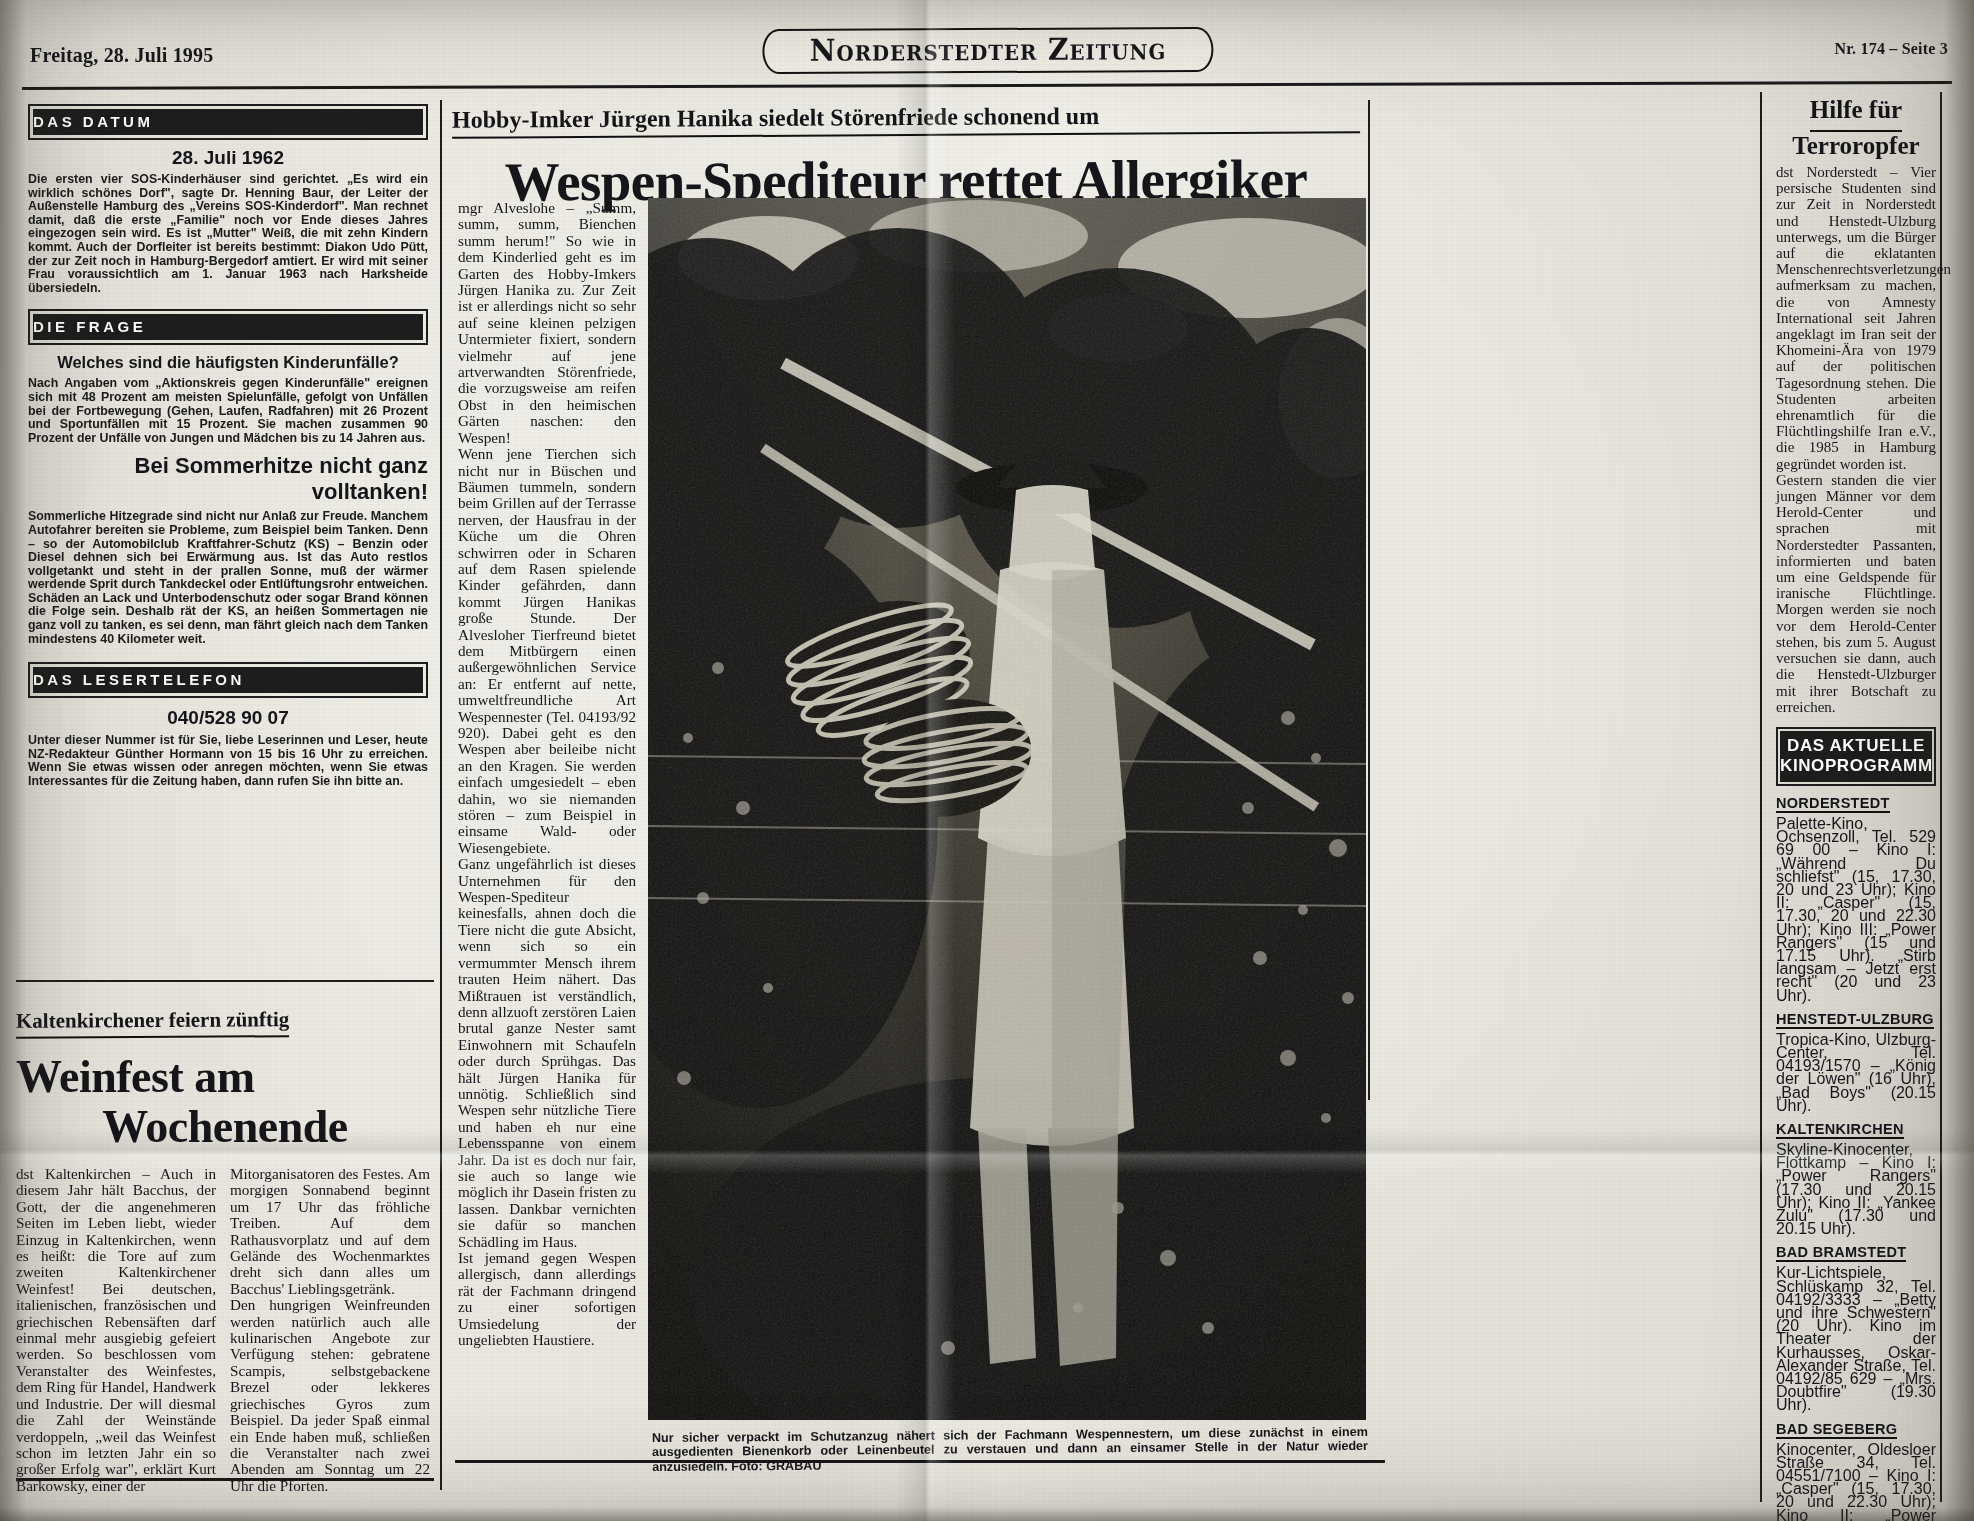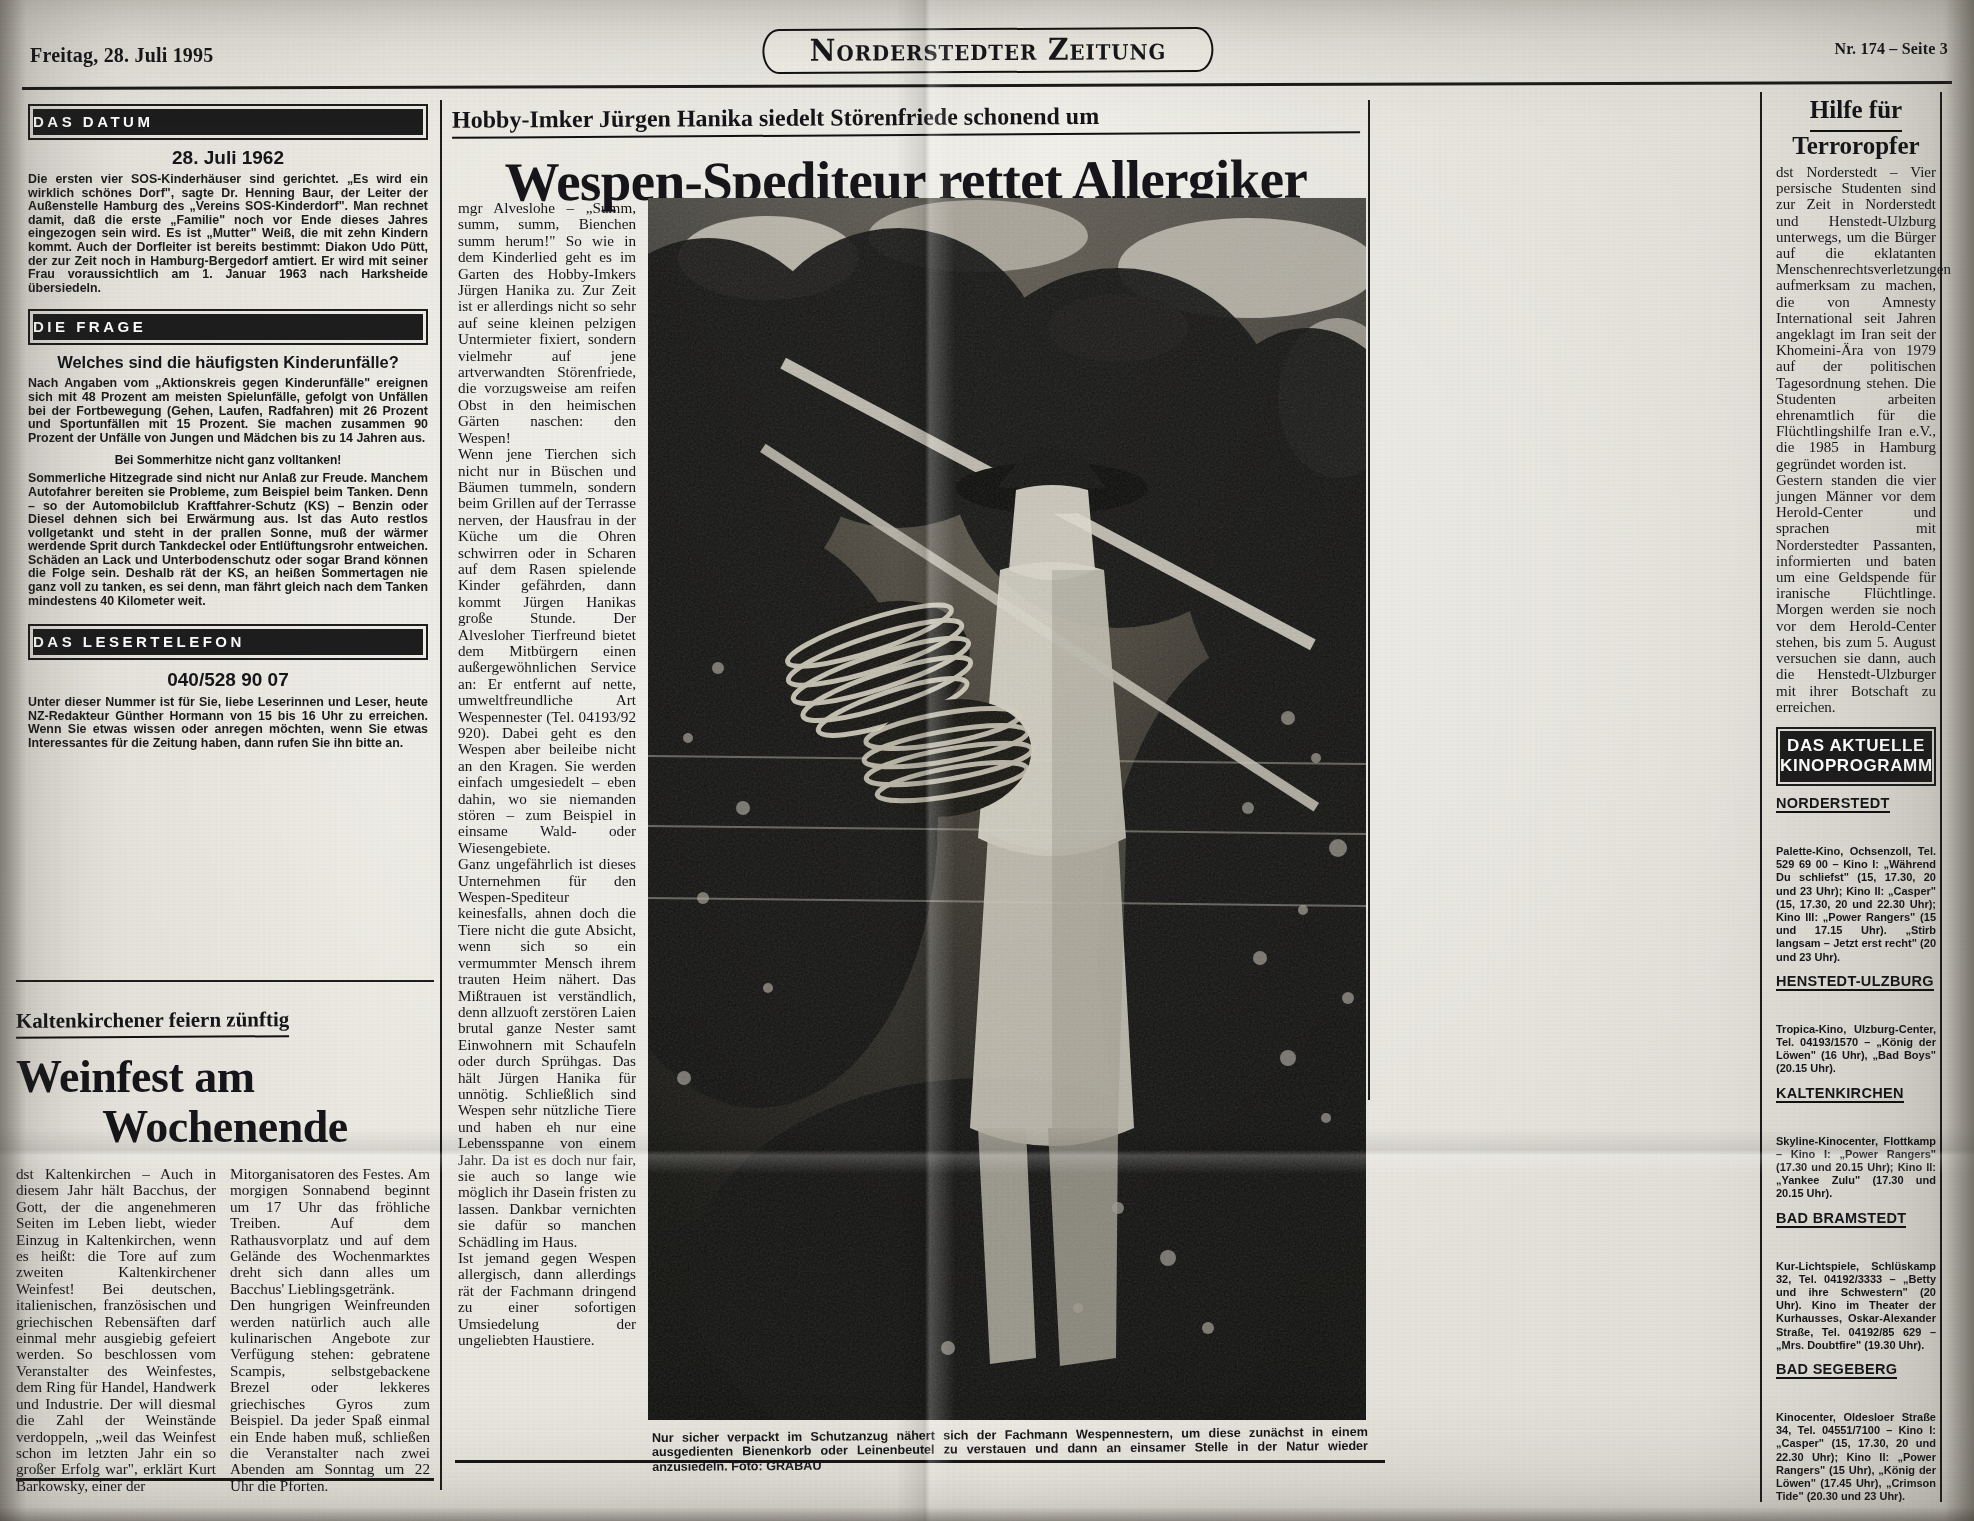--- a/index.html
+++ b/index.html
@@ -60,21 +60,21 @@
 
   
   .rail-head{font-weight:bold;font-size:25px;line-height:27px;text-align:center;}
   .rail-head .u{border-bottom:2.5px solid #111;display:inline-block;padding-bottom:7px;}
   .rail-col{font-family:"Liberation Serif",serif;font-size:15px;line-height:16.2px;text-align:justify;
      -webkit-hyphens:auto;hyphens:auto;}
   .kino-title{background:#1d1d1d;color:#fff;font-family:"Liberation Sans",sans-serif;font-weight:bold;
      font-size:17px;text-align:center;line-height:20px;padding:5px 0 6px;letter-spacing:.6px;}
   .town{font-family:Liberation Sans, sans-serif;font-weight:bold;font-size:14.5px;
      border-bottom:2px solid #111;display:inline-block;margin:9px 0 4px;letter-spacing:.3px;}
-  .kino-body{font-family:"Liberation Sans",sans-serif;font-size:11px;line-height:13.2px;text-align:justify;font-weight:700;margin-top:28px;}
+  .kino-body{font-family:"Liberation Sans",sans-serif;font-size:16px;line-height:13.2px;text-align:justify;font-weight:400;}
 
   .vrule{position:absolute;width:2px;background:#1d1d1d;}
   .hrule{position:absolute;height:2px;background:#1d1d1d;}
   .thickrule{position:absolute;height:3px;background:#151515;}
   .bottomcut{position:absolute;left:0;right:0;bottom:0;height:14px;background:linear-gradient(180deg,rgba(0,0,0,0),rgba(40,36,30,.35));}
 </style>
 </head>
 <body>
 
 <div class="page">
@@ -95,21 +95,21 @@
     </div>
     <div class="center-b" style="font-size:19px;margin:7px 0 4px;">28. Juli 1962</div>
     <div class="body-s">Die ersten vier SOS-Kinderhäuser sind gerichtet. „Es wird ein wirklich schönes Dorf", sagte Dr. Henning Baur, der Leiter der Außenstelle Hamburg des „Vereins SOS-Kinderdorf". Man rechnet damit, daß die erste „Familie" noch vor Ende dieses Jahres eingezogen sein wird. Es ist „Mutter" Weiß, die mit zehn Kindern kommt. Auch der Dorfleiter ist bereits bestimmt: Diakon Udo Pütt, der zur Zeit noch in Hamburg-Bergedorf amtiert. Er wird mit seiner Frau voraussichtlich am 1. Januar 1963 nach Harksheide übersiedeln.</div>
 
     <div class="boxwrap" style="margin-top:14px;">
       <div class="blackbar">DIE FRAGE</div>
     </div>
     <div class="center-b" style="font-size:16.5px;margin:8px 0 5px;">Welches sind die häufigsten Kinderunfälle?</div>
     <div class="body-s">Nach Angaben vom „Aktionskreis gegen Kinderunfälle" ereignen sich mit 48 Prozent am meisten Spielunfälle, gefolgt von Unfällen bei der Fortbewegung (Gehen, Laufen, Radfahren) mit 26 Prozent und Sportunfällen mit 15 Prozent. Sie machen zusammen 90 Prozent der Unfälle von Jungen und Mädchen bis zu 14 Jahren aus.</div>
 
-    <div class="center-b" style="font-size:12px;margin:8px 0 5px;">Bei Sommerhitze nicht ganz volltanken!</div>
+    <div class="center-b" style="font-size:22px;margin:8px 0 5px;text-align:right;">Bei Sommerhitze nicht ganz volltanken!</div>
     <div class="body-s">Sommerliche Hitzegrade sind nicht nur Anlaß zur Freude. Manchem Autofahrer bereiten sie Probleme, zum Beispiel beim Tanken. Denn – so der Automobilclub Kraftfahrer-Schutz (KS) – Benzin oder Diesel dehnen sich bei Erwärmung aus. Ist das Auto restlos vollgetankt und steht in der prallen Sonne, muß der wärmer werdende Sprit durch Tankdeckel oder Entlüftungsrohr entweichen. Schäden an Lack und Unterbodenschutz oder sogar Brand können die Folge sein. Deshalb rät der KS, an heißen Sommertagen nie ganz voll zu tanken, es sei denn, man fährt gleich nach dem Tanken mindestens 40 Kilometer weit.</div>
 
     <div class="boxwrap" style="margin-top:16px;">
       <div class="blackbar">DAS LESERTELEFON</div>
     </div>
     <div class="center-b" style="font-size:19px;margin:9px 0 5px;">040/528 90 07</div>
     <div class="body-s">Unter dieser Nummer ist für Sie, liebe Leserinnen und Leser, heute NZ-Redakteur Günther Hormann von 15 bis 16 Uhr zu erreichen. Wenn Sie etwas wissen oder anregen möchten, wenn Sie etwas Interessantes für die Zeitung haben, dann rufen Sie ihn bitte an.</div>
   </div>
 
   <div class="col" style="left:16px;top:1008px;width:418px;">

